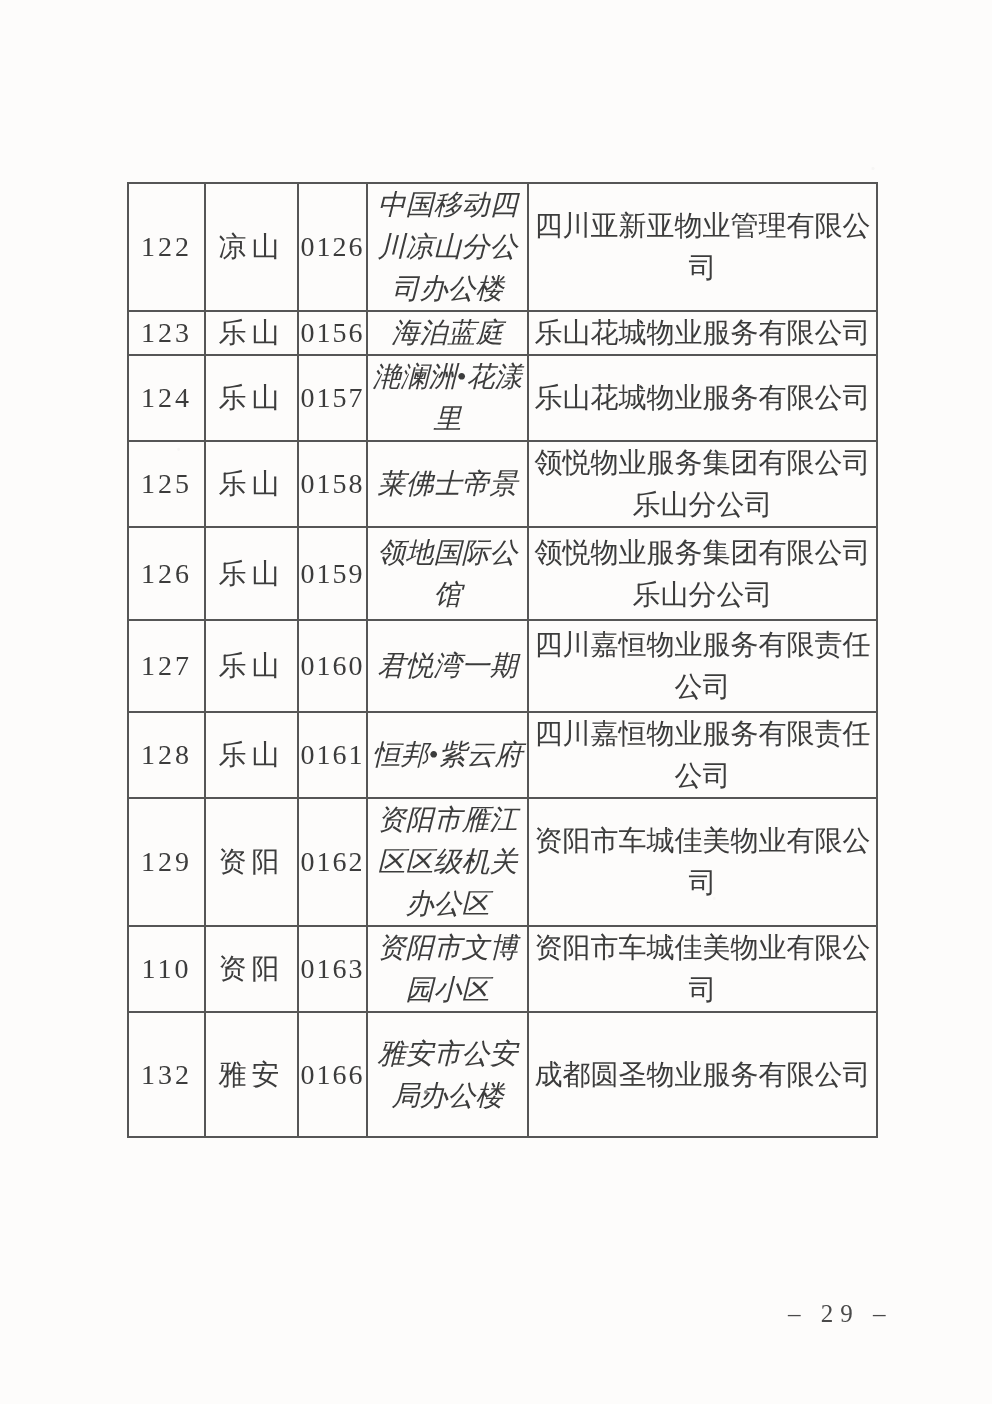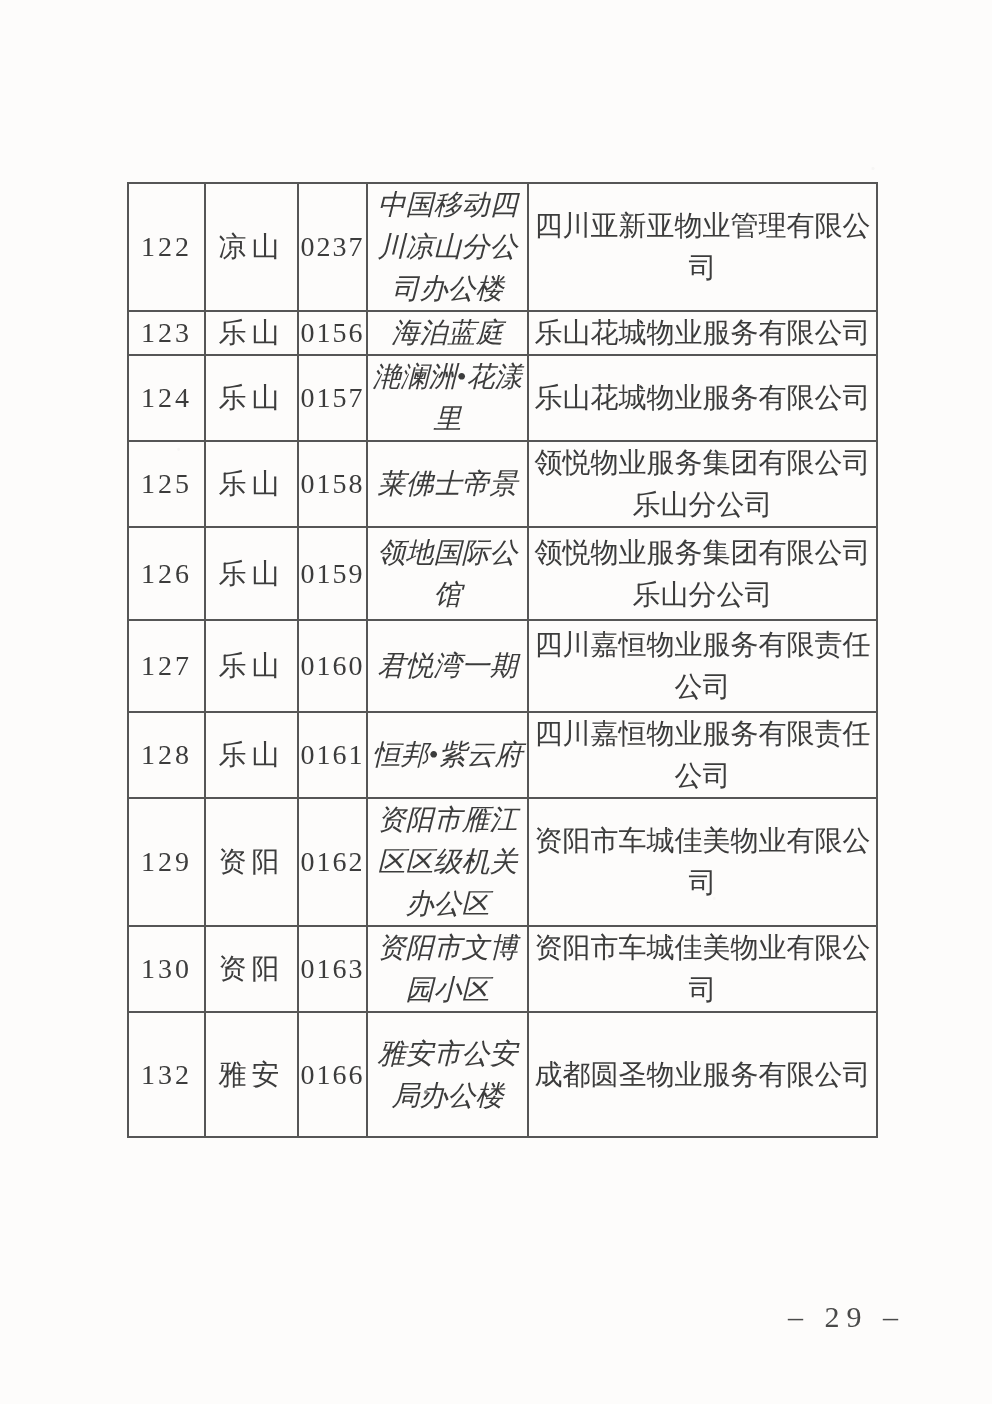--- a/index.html
+++ b/index.html
@@ -62,21 +62,21 @@
   tr.r6  td { height: 85px;  }
   tr.r7  td { height: 127px; }
   tr.r8  td { height: 82px;  }
   tr.r9  td { height: 78px;  }
   tr.r10 td { height: 125px; }
 
   .page-number {
     position: absolute;
     left: 788px;
     top: 1300px;
-    font-size: 30px;
+    font-size: 25px;
     letter-spacing: 7px;
     color: #4a4a4a;
     font-family: "Liberation Serif", "DejaVu Serif", serif;
   }
 
   .scan-speck {
     position: absolute;
     left: 424px;
     top: 1090px;
     width: 4px;
@@ -96,21 +96,21 @@
       <col style="width:77px">
       <col style="width:93px">
       <col style="width:69px">
       <col style="width:161px">
       <col style="width:349px">
     </colgroup>
     <tbody>
       <tr class="r0">
         <td class="cell-no">122</td>
         <td class="cell-city">凉山</td>
-        <td class="cell-code">0237</td>
+        <td class="cell-code">0126</td>
         <td class="cell-project">中国移动四
 川凉山分公
 司办公楼</td>
         <td class="cell-company">四川亚新亚物业管理有限公
 司</td>
       </tr>
       <tr class="r1">
         <td class="cell-no">123</td>
         <td class="cell-city">乐山</td>
         <td class="cell-code">0156</td>
@@ -162,21 +162,21 @@
         <td class="cell-no">129</td>
         <td class="cell-city">资阳</td>
         <td class="cell-code">0162</td>
         <td class="cell-project">资阳市雁江
 区区级机关
 办公区</td>
         <td class="cell-company">资阳市车城佳美物业有限公
 司</td>
       </tr>
       <tr class="r8">
-        <td class="cell-no">130</td>
+        <td class="cell-no">110</td>
         <td class="cell-city">资阳</td>
         <td class="cell-code">0163</td>
         <td class="cell-project">资阳市文博
 园小区</td>
         <td class="cell-company">资阳市车城佳美物业有限公
 司</td>
       </tr>
       <tr class="r10">
         <td class="cell-no">132</td>
         <td class="cell-city">雅安</td>

